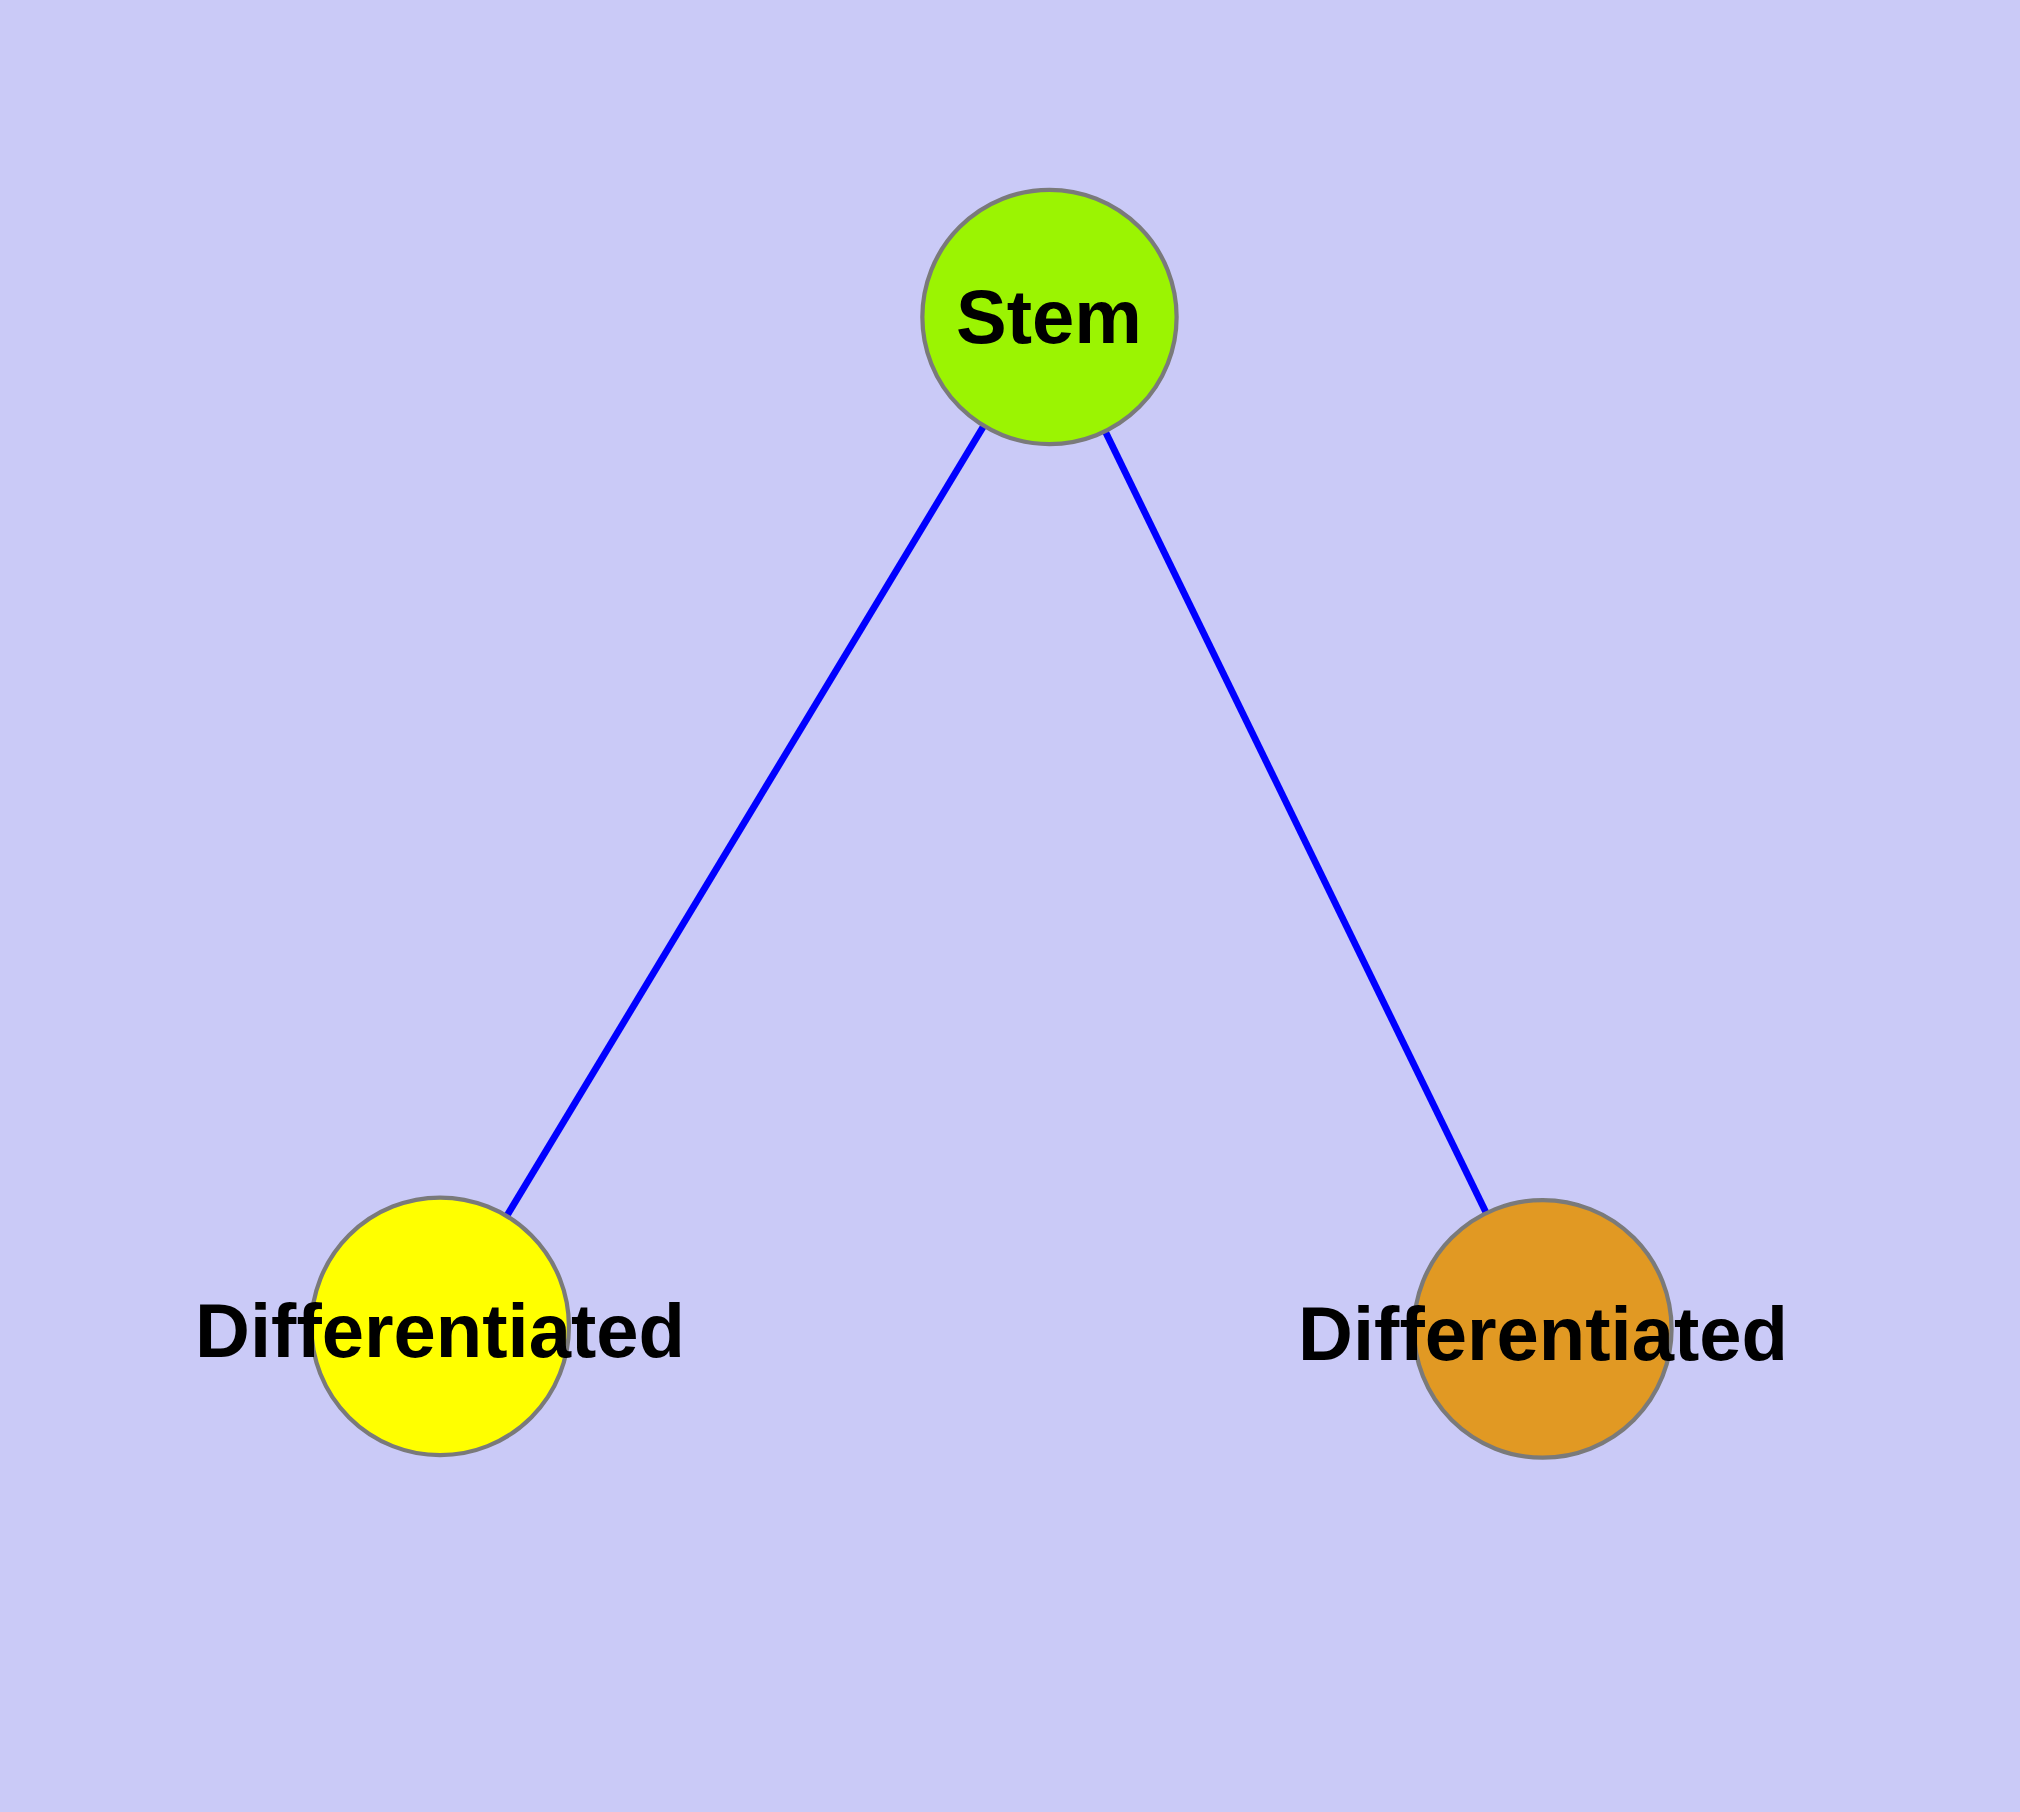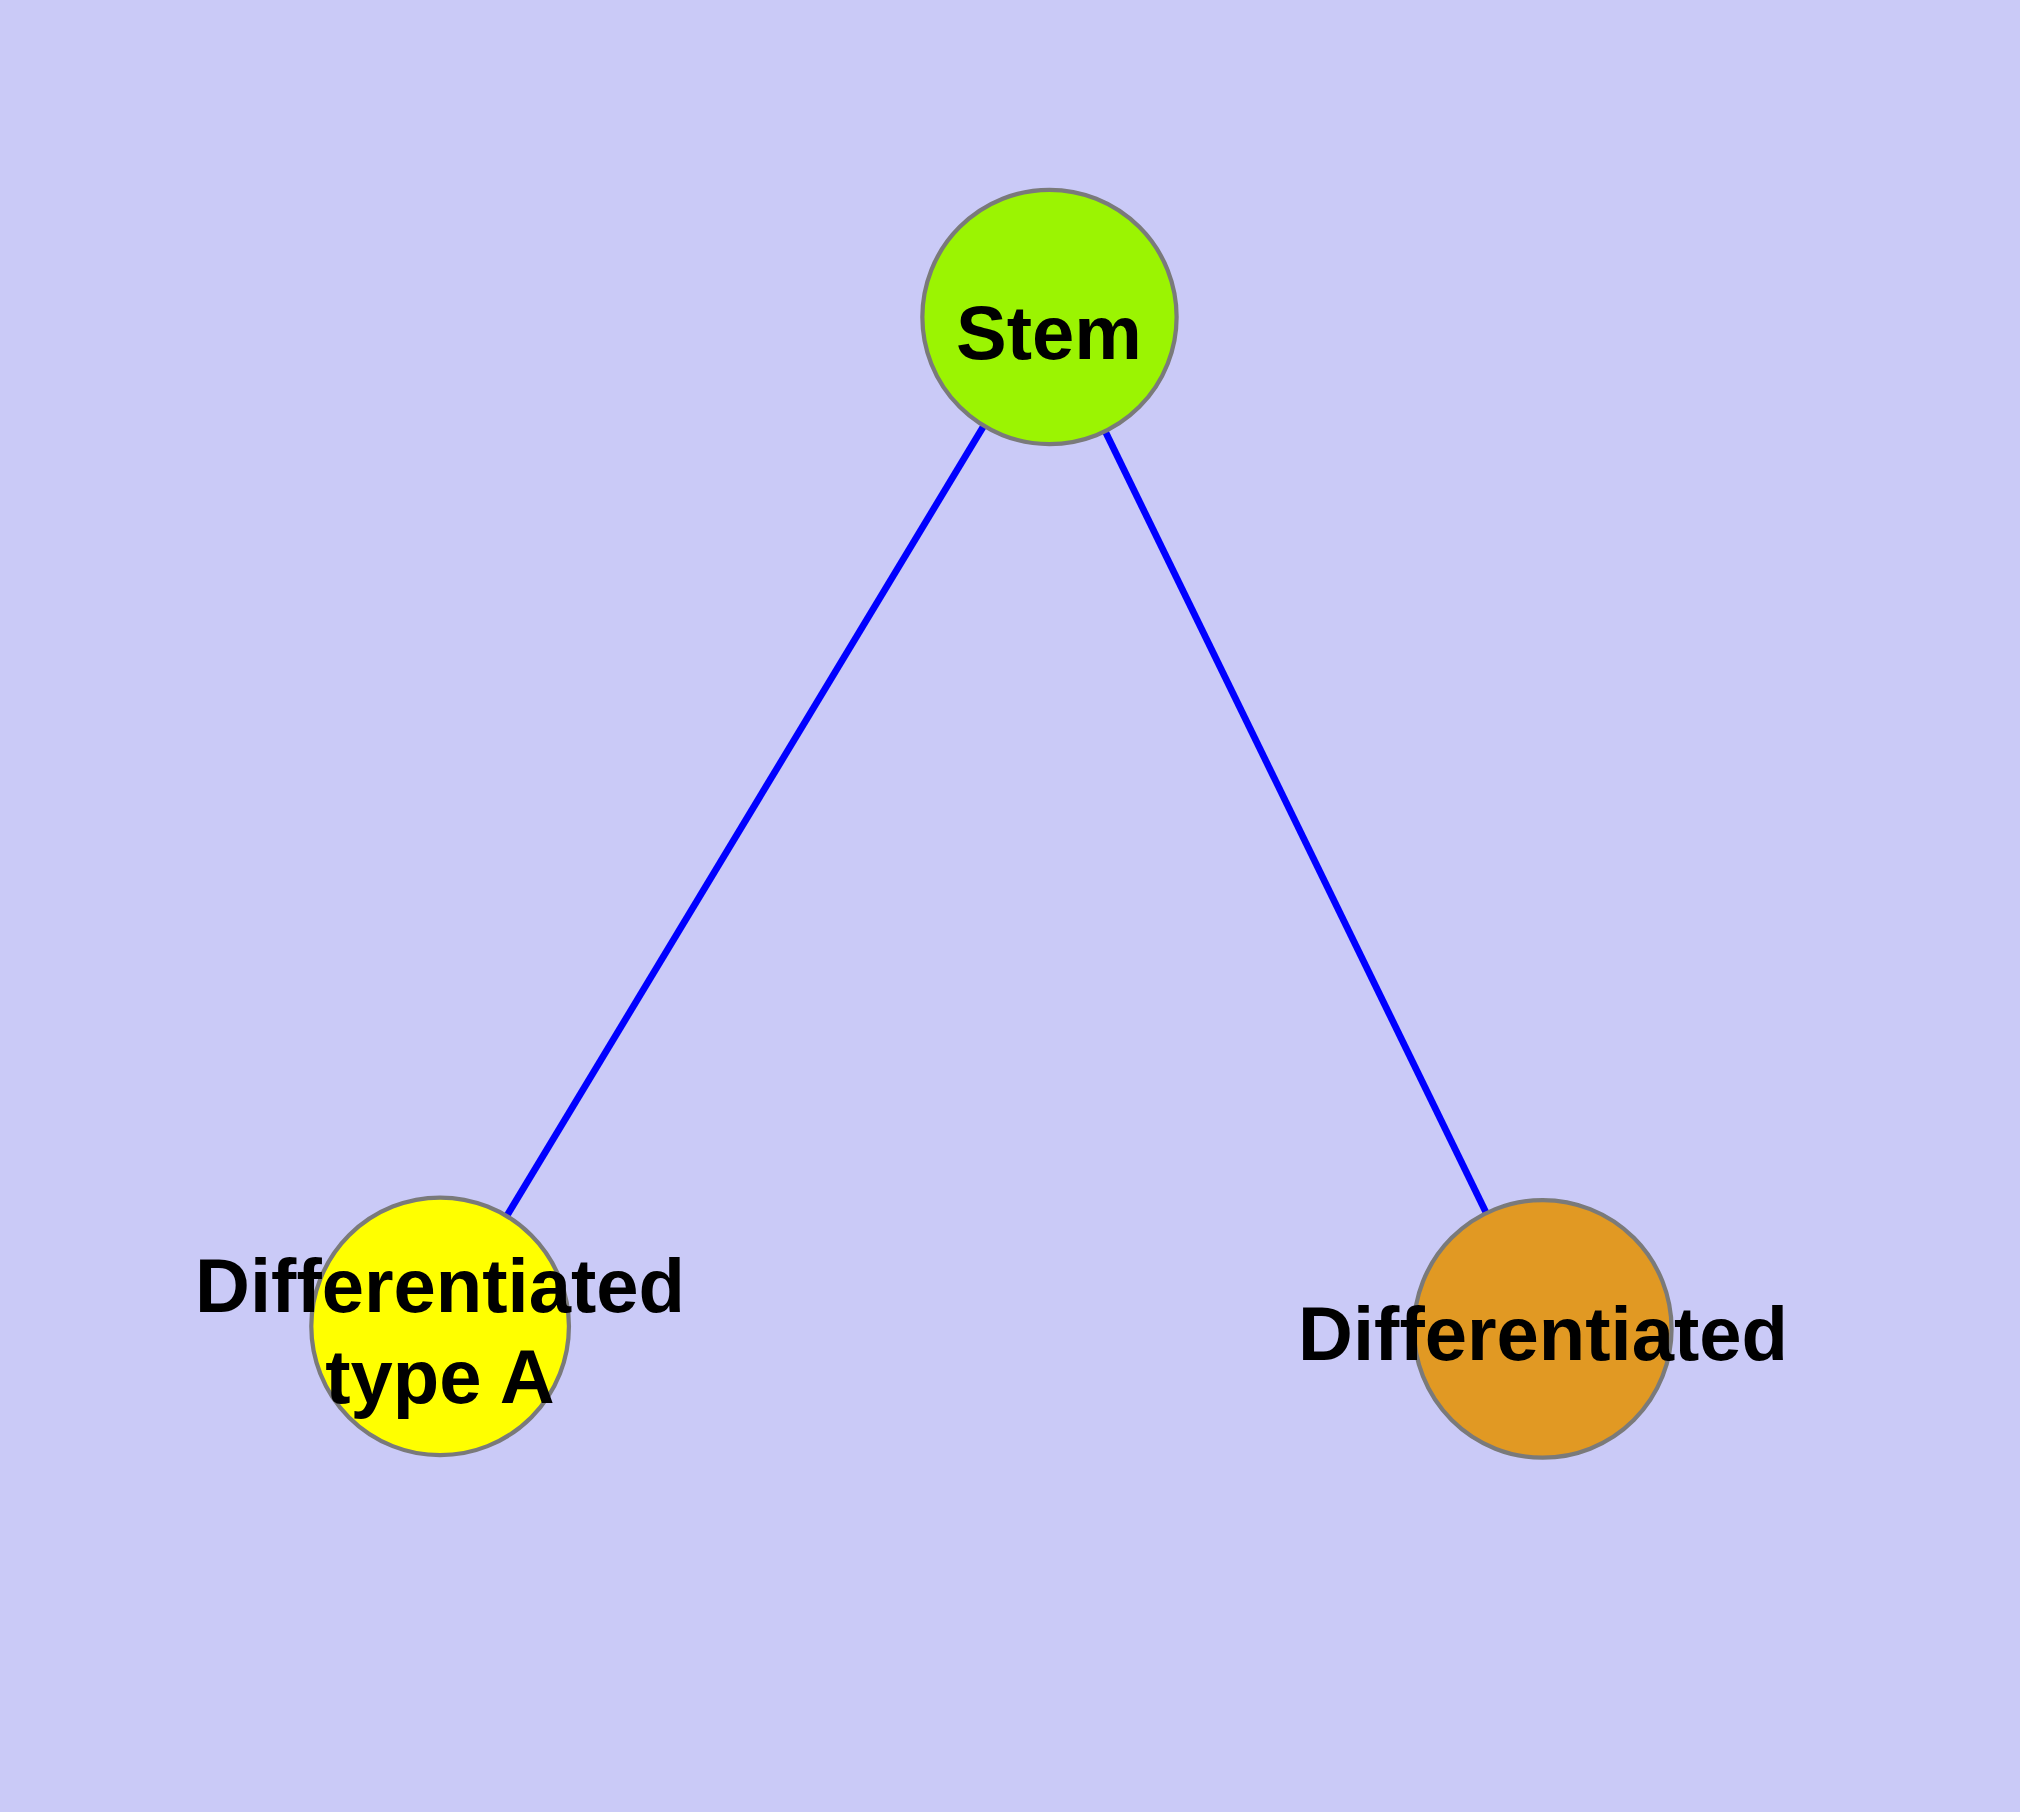--- a/index.html
+++ b/index.html
@@ -52,27 +52,26 @@
 
     <line class="edge" x1="1238" y1="374" x2="1820" y2="1568" stroke="#0000FF"></line>
 
     <circle class="node" cx="1238" cy="374" r="150" fill="#9BF402" stroke="#7A7A7A"></circle>
 
     <circle class="node" cx="519" cy="1565" r="152" fill="#FFFF00" stroke="#7A7A7A"></circle>
 
     <circle class="node" cx="1820" cy="1568" r="152" fill="#E19923" stroke="#7A7A7A"></circle>
   </svg>
 
-  <div class="label" style="left:1049px; top:333px;">
+  <div class="label" style="left:1049px; top:317px;">
     <span class="line">Stem</span>
   </div>
 
   <div class="label" style="left:440px; top:1331px;">
     <span class="line">Differentiated</span>
-    <span class="line">type A</span>
   </div>
 
   <div class="label" style="left:1543px; top:1334px;">
     <span class="line">Differentiated</span>
   </div>
 
 </div>
 
 
 </body></html>

